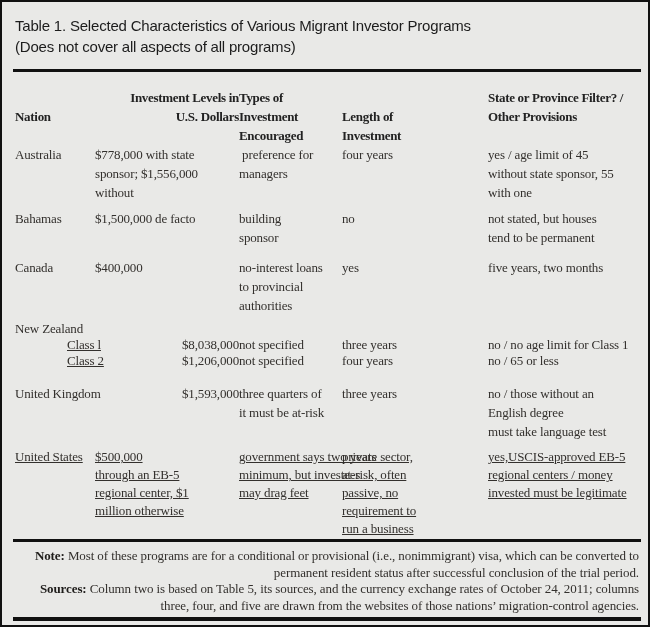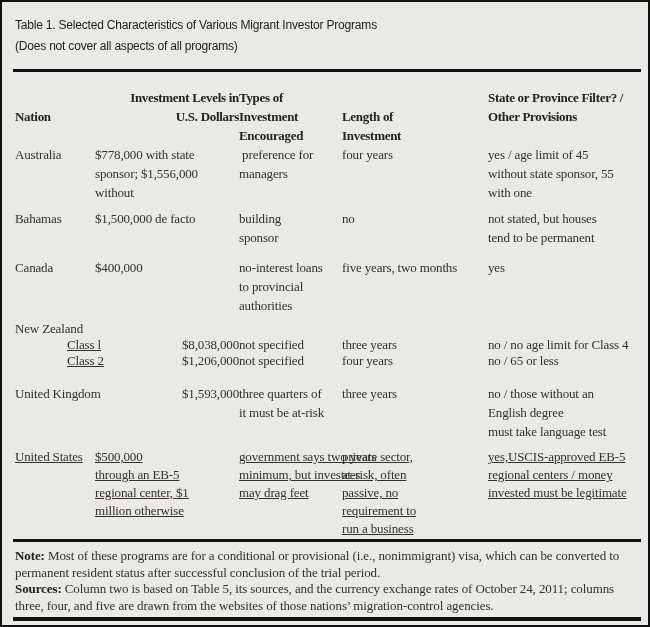--- a/index.html
+++ b/index.html
@@ -16,21 +16,21 @@
     border: 2px solid #111111;
     overflow: hidden;
     font-family: "Liberation Serif", serif;
     color: #33302d;
   }
   .title {
     position: absolute;
     top: 13px;
     left: 13px;
     font-family: "Liberation Sans", sans-serif;
-    font-size: 12px;
+    font-size: 15px;
     line-height: 21px;
     letter-spacing: -0.2px;
     color: #1c1c1c;
   }
   .rule {
     position: absolute;
     left: 11px;
     width: 628px;
     height: 3px;
     background: #111111;
@@ -58,20 +58,21 @@
   .sub { padding-left: 52px; text-decoration: underline; }     
   .tight .cell { line-height: 18px; text-decoration: underline; }  
   .note {
     position: absolute;
     left: 13px;
     width: 624px;
     font-size: 13px;
     line-height: 16.5px;
     letter-spacing: -0.1px;
     color: #33302d;
+    text-align: right;
   }
   .note b { color: #1f1d1b; }
 </style>
 </head>
 <body>
 
 <div class="panel">
 
   <div class="title">
     <div>Table 1. Selected Characteristics of Various Migrant Investor Programs</div>
@@ -115,38 +116,38 @@
     <div class="cell">not stated, but houses
 tend to be permanent</div>
   </div>
 
   <div class="row" style="top:256px">
     <div class="cell">Canada</div>
     <div class="cell">$400,000</div>
     <div class="cell">no-interest loans
 to provincial
 authorities</div>
+    <div class="cell">yes</div>
     <div class="cell">five years, two months</div>
-    <div class="cell">yes</div>
   </div>
 
   <div class="row" style="top:317px">
     <div class="cell">New Zealand</div>
     <div class="cell"></div>
     <div class="cell"></div>
     <div class="cell"></div>
     <div class="cell"></div>
   </div>
 
   <div class="row" style="top:333px">
     <div class="cell sub">Class l</div>
     <div class="cell ind">$8,038,000</div>
     <div class="cell">not specified</div>
     <div class="cell">three years</div>
-    <div class="cell">no / no age limit for Class 4</div>
+    <div class="cell">no / no age limit for Class 1</div>
   </div>
 
   <div class="row" style="top:349px">
     <div class="cell sub">Class 2</div>
     <div class="cell ind">$1,206,000</div>
     <div class="cell">not specified</div>
     <div class="cell">four years</div>
     <div class="cell">no / 65 or less</div>
   </div>
 

